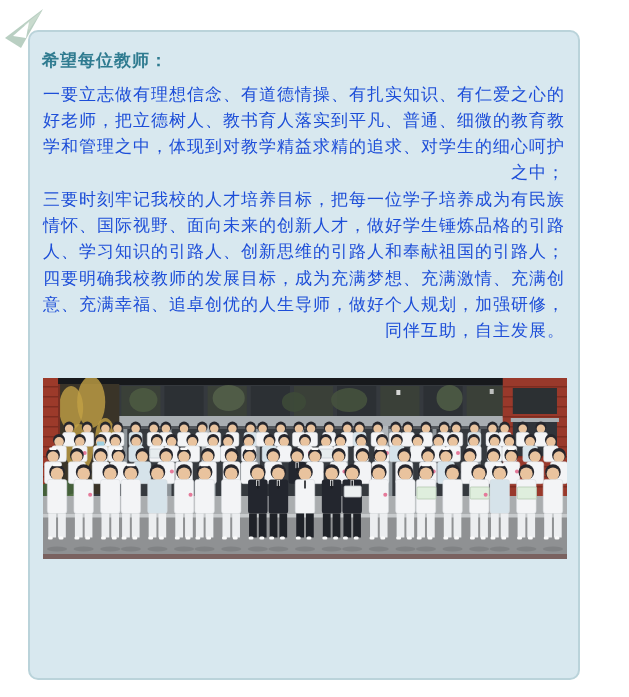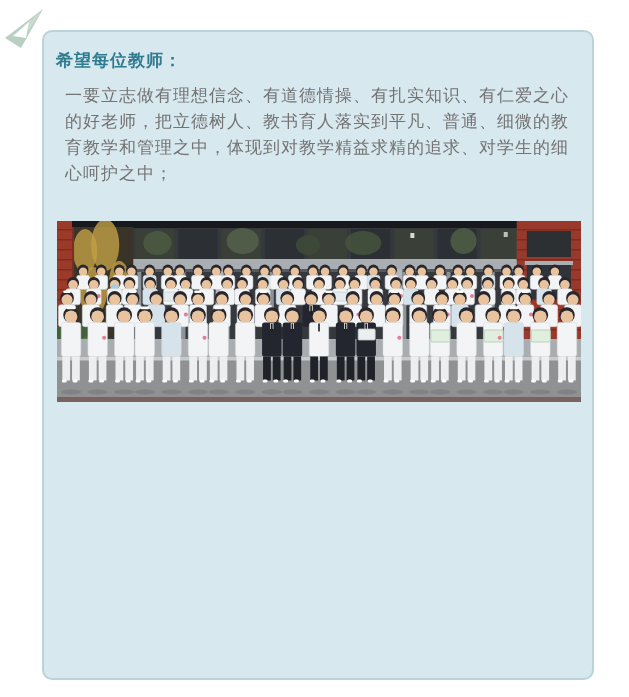--- a/index.html
+++ b/index.html
@@ -3,49 +3,51 @@
 <meta charset="utf-8">
 <style>
   html,body{margin:0;padding:0;}
   body{
     width:629px;height:697px;background:#ffffff;position:relative;
     font-family:"Liberation Sans","DejaVu Sans",sans-serif;
     overflow:hidden;
   }
   .plane{position:absolute;left:2px;top:4px;width:44px;height:44px;}
   .card{
-    position:absolute;left:42px;top:30px;width:552px;height:650px;
+    position:absolute;left:28px;top:30px;width:552px;height:650px;
     box-sizing:border-box;background:#d8e8ef;border:2px solid #bad3da;
     border-radius:10px;padding:12px 12px 12px 12px;
   }
   .card h2{
     margin:4px 0 8px 0;font-size:17px;line-height:26px;font-weight:bold;
     color:#2f7b90;letter-spacing:1px;
   }
   .card p{
-    margin:9px;font-size:17px;line-height:26px;color:#737373;
-    letter-spacing:1px;text-align:left;word-break:normal;
+    margin:1px;font-size:17px;line-height:26px;color:#1d4ed8;
+    letter-spacing:1px;text-align:right;word-break:normal;
   }
   figure.photo{margin:34px 1px 0 1px;width:524px;height:181px;}
   figure.photo svg{display:block;width:100%;height:100%;}
 </style>
 </head>
 <body>
 
 <div class="plane">
   <svg viewBox="0 0 44 44" aria-hidden="true">
     <polygon points="41,5 3,34 19,44" fill="#b9cfc2"></polygon>
     <polygon points="40,7 22,21 27,26" fill="#c9dbce"></polygon>
     <polygon points="27,18 11,32 24,34" fill="#ffffff"></polygon>
   </svg>
 </div>
 
 <section class="card">
   <h2>希望每位教师：</h2>
   <p>一要立志做有理想信念、有道德情操、有扎实知识、有仁爱之心的好老师，把立德树人、教书育人落实到平凡、普通、细微的教育教学和管理之中，体现到对教学精益求精的追求、对学生的细心呵护之中；</p>
+  <p>三要时刻牢记我校的人才培养目标，把每一位学子培养成为有民族情怀、国际视野、面向未来的创新人才，做好学生锤炼品格的引路人、学习知识的引路人、创新思维的引路人和奉献祖国的引路人；</p>
+  <p>四要明确我校教师的发展目标，成为充满梦想、充满激情、充满创意、充满幸福、追卓创优的人生导师，做好个人规划，加强研修，同伴互助，自主发展。</p>
   <figure class="photo">
     <svg id="photo-svg" viewBox="0 0 522 181" preserveAspectRatio="none" role="img" aria-label="教职工集体合影">
         <rect x="0" y="0" width="522" height="181" fill="#35393e"></rect>
         <rect x="78" y="8" width="39" height="30" fill="#3a4038"></rect>
         <rect x="121" y="8" width="39" height="30" fill="#2c3034"></rect>
         <rect x="164" y="8" width="39" height="30" fill="#3a4038"></rect>
         <rect x="207" y="8" width="39" height="30" fill="#2c3034"></rect>
         <rect x="250" y="8" width="39" height="30" fill="#3a4038"></rect>
         <rect x="293" y="8" width="39" height="30" fill="#2c3034"></rect>
         <rect x="336" y="8" width="39" height="30" fill="#3a4038"></rect>

